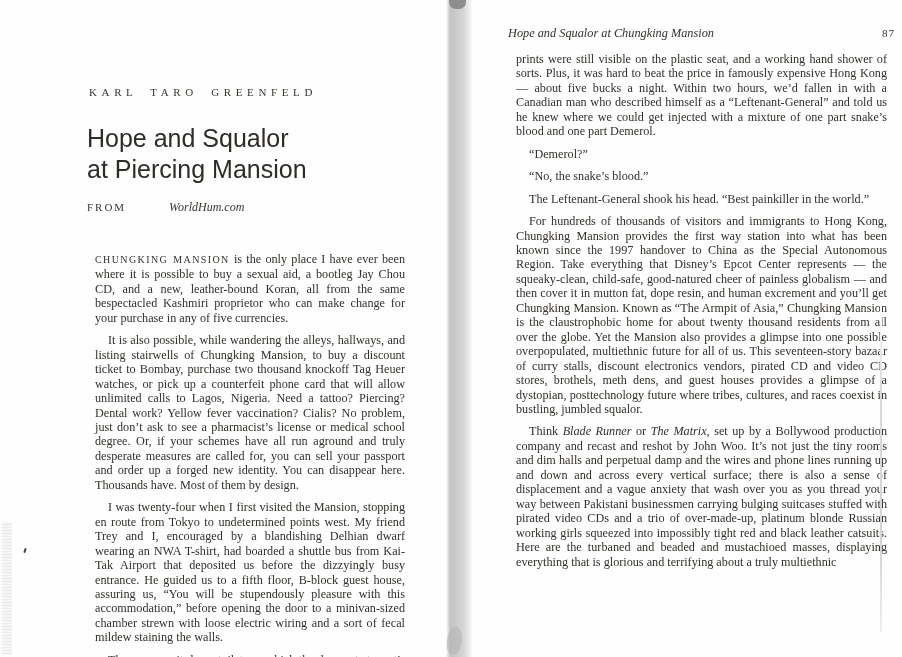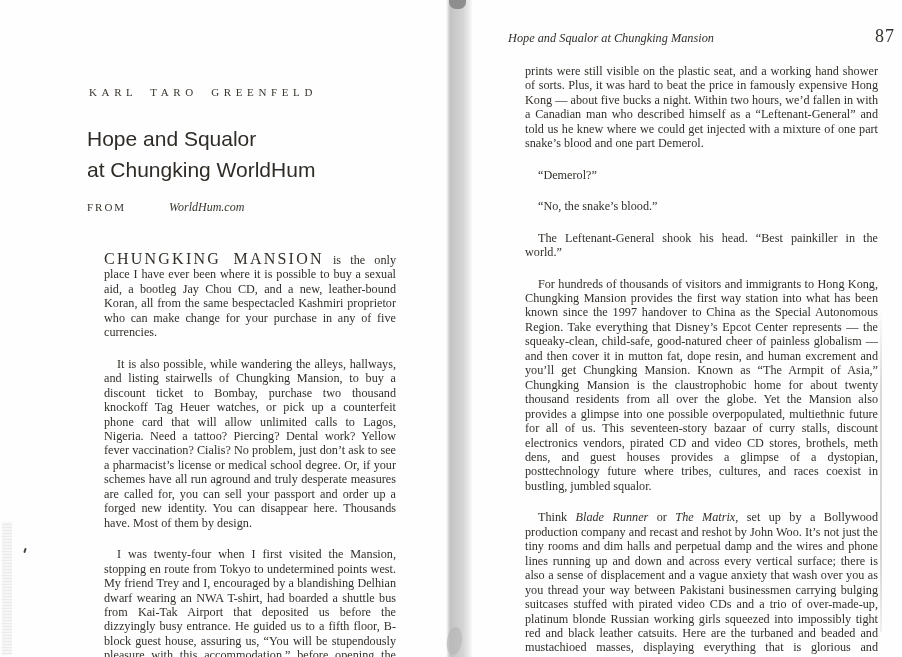--- a/index.html
+++ b/index.html
@@ -19,55 +19,55 @@
     margin: 86px 0 0 2px;
     font-size: 11px;
     letter-spacing: 0.42em;
     word-spacing: 0.55em;
     color: #39352e;
   }
 
   .title {
     margin-top: 25px;
     font-family: "Liberation Sans", sans-serif;
-    font-size: 21px;
+    font-size: 25px;
     line-height: 31px;
     font-weight: 400;
     color: #2f2c27;
   }
 
   .source { margin-top: 15px; font-size: 12px; color: #39352e; }
   .source .prefix { font-size: 11px; letter-spacing: 0.18em; }
   .source .name { font-style: italic; margin-left: 40px; }
 
   .body {
     font-size: 12.2px;
     line-height: 14.45px;
     text-align: justify;
     color: #332f2a;
   }
   #left-page .body { margin-top: 37px; }
-  .body p { margin: 17px; }
+  .body p { margin: 8px; }
   .body p.indent { text-indent: 13px; }
 
   .smallcaps-lead {
     text-transform: uppercase;
-    font-size: 16px;
+    font-size: 10px;
     letter-spacing: 0.14em;
   }
 
   .running-header {
     margin-top: 26px;
     display: flex;
     justify-content: space-between;
     align-items: baseline;
     font-size: 12.3px;
   }
   .rh-title { font-style: italic; }
-  .rh-num { font-size: 18px; letter-spacing: 1px; }
+  .rh-num { font-size: 11px; letter-spacing: 1px; }
   #right-page .body { margin-top: 11px; }
 
   
   #gutter {
     position: absolute; left: 446px; top: 0;
     width: 27px; height: 657px;
     background: linear-gradient(90deg, #ffffff 0%, #c3c3c3 15%, #cecece 45%, #d6d6d6 65%, #eeeeee 88%, #ffffff 100%);
   }
   #gutter .gutter-top {
     position: absolute; top: 0; left: 3px;
@@ -102,21 +102,21 @@
     transform: rotate(18deg);
   }
 </style>
 </head>
 <body>
 
 <div class="page" id="left-page">
   <div class="author">KARL TARO GREENFELD</div>
   <div class="title">
     <div>Hope and Squalor</div>
-    <div>at Chungking WorldHum</div>
+    <div>at Piercing Mansion</div>
   </div>
   <div class="source">
     <span class="prefix">FROM</span>
     <span class="name">WorldHum.com</span>
   </div>
   <div class="body">
     <p><span class="smallcaps-lead">Chungking Mansion</span><span> is the only place I have ever been where it is possible to buy a sexual aid, a bootleg Jay Chou CD, and a new, leather-bound Koran, all from the same bespectacled Kashmiri proprietor who can make change for your purchase in any of five currencies.</span></p>
     <p class="indent">It is also possible, while wandering the alleys, hallways, and listing stairwells of Chungking Mansion, to buy a discount ticket to Bombay, purchase two thousand knockoff Tag Heuer watches, or pick up a counterfeit phone card that will allow unlimited calls to Lagos, Nigeria. Need a tattoo? Piercing? Dental work? Yellow fever vaccination? Cialis? No problem, just don’t ask to see a pharmacist’s license or medical school degree. Or, if your schemes have all run aground and truly desperate measures are called for, you can sell your passport and order up a forged new identity. You can disappear here. Thousands have. Most of them by design.</p>
     <p class="indent">I was twenty-four when I first visited the Mansion, stopping en route from Tokyo to undetermined points west. My friend Trey and I, encouraged by a blandishing Delhian dwarf wearing an NWA T-shirt, had boarded a shuttle bus from Kai-Tak Airport that deposited us before the dizzyingly busy entrance. He guided us to a fifth floor, B-block guest house, assuring us, “You will be stupendously pleasure with this accommodation,” before opening the door to a minivan-sized chamber strewn with loose electric wiring and a sort of fecal mildew staining the walls.</p>
     <p class="indent">There was a sit-down toilet, on which the desperate tenant’s foot-</p>

